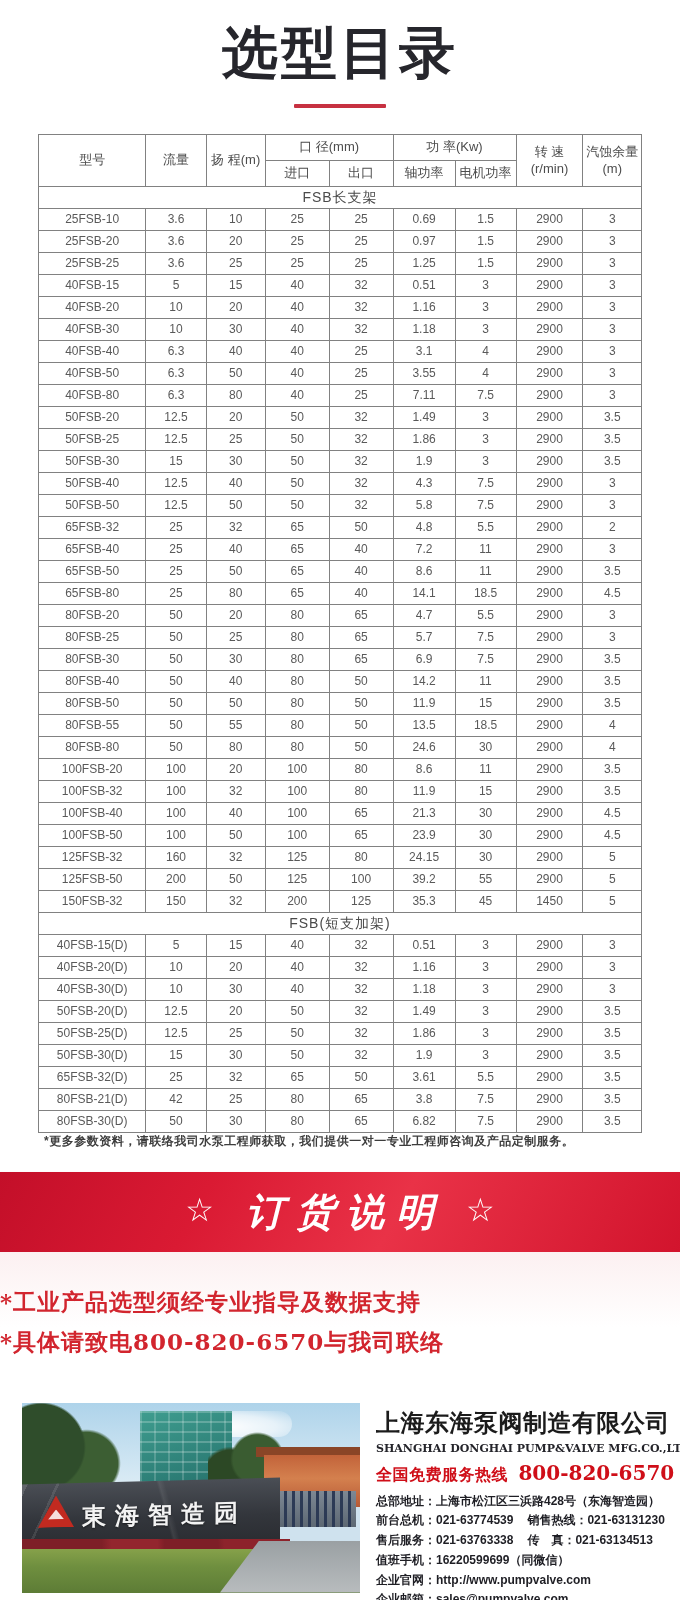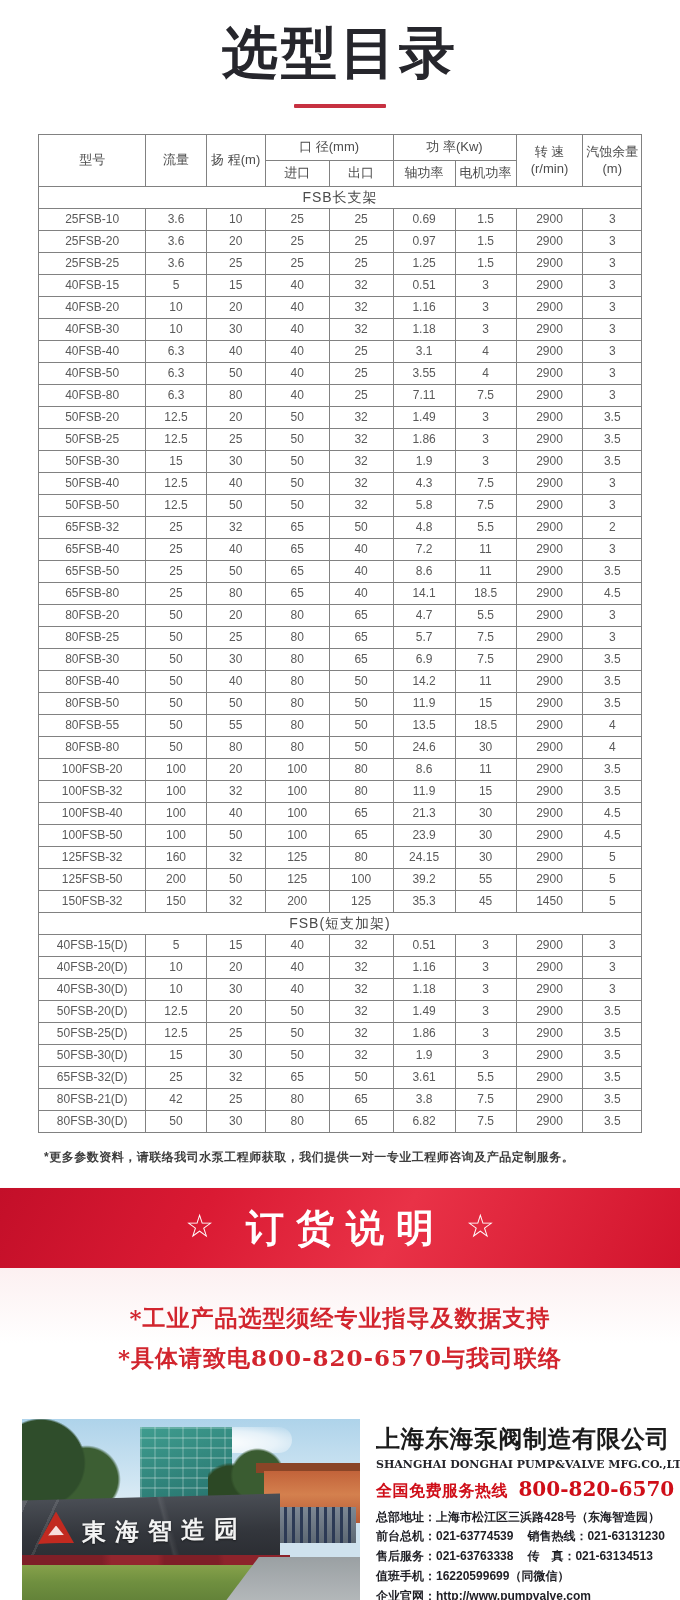--- a/index.html
+++ b/index.html
@@ -43,40 +43,40 @@
   col.c-head  { width: 9.8%; }
   col.c-in    { width: 10.6%; }
   col.c-out   { width: 10.6%; }
   col.c-shaft { width: 10.3%; }
   col.c-motor { width: 10.1%; }
   col.c-speed { width: 11.1%; }
   col.c-npsh  { width: 9.7%; }
 
   
   .footnote {
-    margin: 16px 0 0 44px; font-size: 12px; color: #3d3d3d; font-weight: 600;
+    margin: 0 0 0 44px; font-size: 12px; color: #3d3d3d; font-weight: 600;
     letter-spacing: 0.5px;
   }
 
   
   .order-banner {
     margin-top: 22px; height: 80px;
     background: linear-gradient(118deg, #c30f29 0%, #da1a33 30%, #e93247 58%, #d2142d 100%);
     display: flex; align-items: center; justify-content: center; gap: 20px;
     color: #ffffff;
     box-shadow: 0 2px 3px rgba(150,20,35,.25);
   }
   .order-banner .star { font-size: 32px; line-height: 1; transform: translateY(-2px); }
   .order-banner .banner-title {
-    font-size: 38px; font-weight: 800; letter-spacing: 12px; text-indent: 12px;
+    font-size: 38px; font-weight: 800; letter-spacing: 12px; text-indent: 12px; font-style: italic;
   }
 
   
   .notice {
-    padding: 30px 0 26px; text-align: center;
+    padding: 30px 0 26px; text-align: left;
     background: linear-gradient(180deg, #fcf0f1 0%, #ffffff 55%);
   }
   .notice-line {
     font-family: "DejaVu Serif", serif; font-weight: bold;
     font-size: 23px; color: #d2252e; line-height: 1.75; letter-spacing: 1px;
   }
 
   
   .company { display: flex; gap: 16px; margin: 14px 22px 0; }
 

